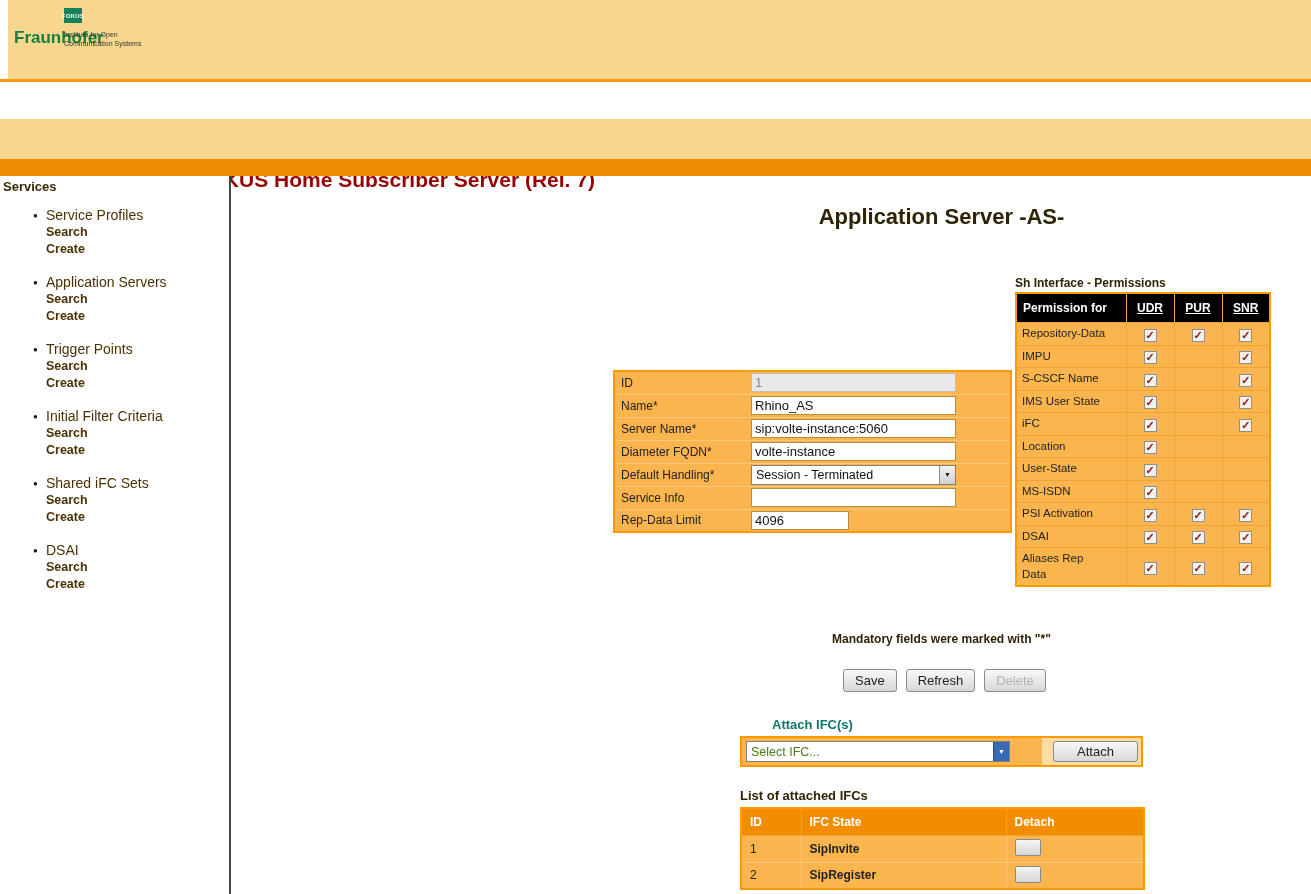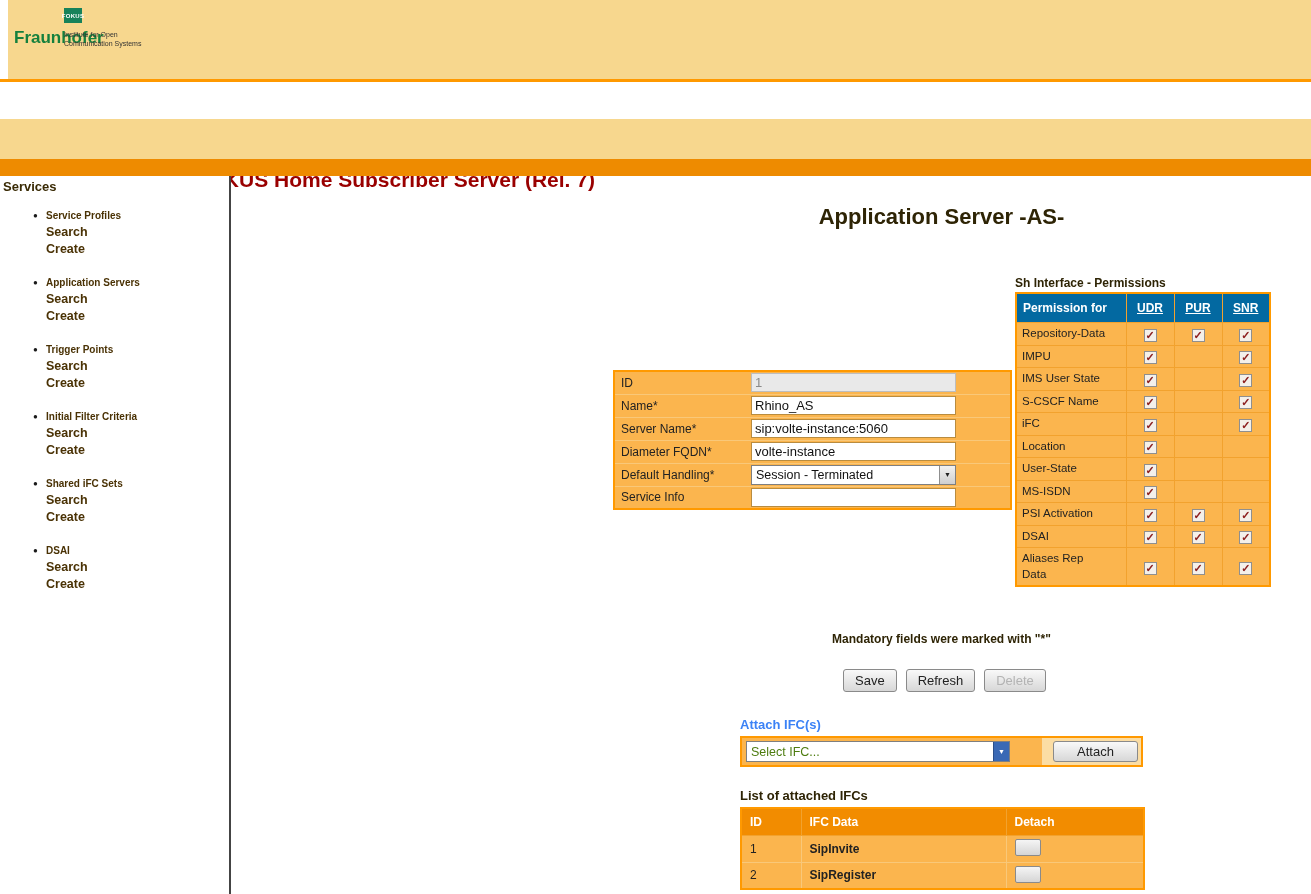--- a/index.html
+++ b/index.html
@@ -20,34 +20,34 @@
   .band2{position:absolute;left:0;top:119px;width:100%;height:40px;background:#f7d78e;}
   .mainnav{position:absolute;left:186px;top:141px;display:flex;gap:11px;}
   .nav-item{font-size:12px;font-weight:bold;color:#4a3a10;cursor:pointer;white-space:nowrap;}
   .band3{position:absolute;left:0;top:159px;width:100%;height:17px;background:#ee8b00;}
 
   
   .sidebar{position:absolute;left:0;top:176px;width:229px;height:718px;background:#fff;}
   .sidebar-title{margin:3px 0 0 3px;font-size:13px;font-weight:bold;color:#3a2b05;}
   .sb-list{list-style:none;margin:13px 0 0 0;padding:0 0 0 46px;}
   .sb-group{margin-bottom:16px;}
-  .sb-label{position:relative;font-size:10px;font-weight:bold;color:#4a3205;line-height:17px;cursor:pointer;}
+  .sb-label{position:relative;font-size:14px;font-weight:normal;color:#4a3205;line-height:17px;cursor:pointer;}
   .sb-label::before{content:"\25CF";position:absolute;left:-13px;top:0;font-size:8px;color:#1a1a1a;}
   .sb-link{font-size:12.5px;font-weight:bold;color:#4a3205;line-height:17px;cursor:pointer;}
   .divider{position:absolute;left:229px;top:176px;width:2px;height:718px;background:#444;}
 
   
   .page-title{position:absolute;left:740px;top:204px;width:403px;text-align:center;font-size:22px;font-weight:bold;color:#2e2405;}
   .perm-caption{position:absolute;left:1015px;top:276px;font-size:12px;font-weight:bold;color:#2e2405;}
 
   
   .perm-table{position:absolute;left:1015px;top:292px;width:256px;border-collapse:collapse;table-layout:fixed;
     background:#fbb54e;border:2px solid #ff9900;}
   .perm-table th,.perm-table td{border:1px solid #f2a22e;}
-  .perm-h{background:#0369a1;color:#fff;font-size:12px;font-weight:bold;height:28px;padding:0 6px;text-align:left;}
+  .perm-h{background:#000000;color:#fff;font-size:12px;font-weight:bold;height:28px;padding:0 6px;text-align:left;}
   .perm-h.center{text-align:center;padding:7px;text-decoration:underline;}
   .perm-label{font-size:11.5px;color:#222;padding:3px 5px;line-height:1.35;white-space:pre-line;}
   .perm-check{text-align:center;}
   .chk{display:inline-flex;width:13px;height:13px;border:1px solid #8f8f8f;background:#f4f0ea;color:#8e2121;
     font-size:11px;font-weight:bold;line-height:11px;align-items:center;justify-content:center;cursor:pointer;}
 
   
   .form-table{position:absolute;left:613px;top:370px;width:397px;border-collapse:collapse;table-layout:fixed;
     border:2px solid #ff9900;background:#fbb54e;}
   .form-table td{border-bottom:1px solid #f9c879;height:23px;vertical-align:middle;}
@@ -65,21 +65,21 @@
   .sel-arrow.blue{background:#3a69b5;color:#fff;border-left:1px solid #2b4f8a;}
 
   .note{position:absolute;left:740px;top:632px;width:403px;text-align:center;font-size:12px;font-weight:bold;color:#2e2405;}
 
   .btnrow{position:absolute;left:843px;top:669px;display:flex;gap:9px;}
   .btn{height:23px;padding:0 11px;font-size:13px;color:#222;background:linear-gradient(#f9f9f9,#d7d7d7);
     border:1px solid #8a8a8a;border-radius:3px;cursor:pointer;font-family:inherit;}
   .btn[disabled]{color:#b3b3b3;cursor:default;}
 
   
-  .attach-title{position:absolute;left:740px;top:717px;font-size:13px;font-weight:bold;color:#3b82f6;}
+  .attach-title{position:absolute;left:772px;top:717px;font-size:13px;font-weight:bold;color:#0f766e;}
   .attach-box{position:absolute;left:740px;top:736px;width:403px;height:31px;border:2px solid #ff9900;background:#fbb54e;}
   .attach-right{position:absolute;left:300px;top:0;right:0;bottom:0;background:#fbdda4;}
   .attach-sel{position:absolute;left:4px;top:3px;width:264px;height:21px;}
   .attach-btn{position:absolute;left:311px;top:3px;width:85px;height:21px;padding:0;}
 
   
   .list-title{position:absolute;left:740px;top:788px;font-size:13px;font-weight:bold;color:#2e2405;}
   .ifc-table{position:absolute;left:740px;top:807px;width:403px;border-collapse:collapse;table-layout:fixed;
     border:2px solid #ff9900;background:#fbb54e;}
   .ifc-table th{background:#f28c00;color:#fff;font-size:12px;font-weight:bold;text-align:left;height:27px;padding:0 8px;border:1px solid #f2a22e;}
@@ -166,27 +166,27 @@
           <td class="perm-check"><span class="chk">✓</span></td>
           <td class="perm-check"><span class="chk">✓</span></td>
         </tr>
         <tr>
           <td class="perm-label">IMPU</td>
           <td class="perm-check"><span class="chk">✓</span></td>
           <td class="perm-check"></td>
           <td class="perm-check"><span class="chk">✓</span></td>
         </tr>
         <tr>
+          <td class="perm-label">S-CSCF Name</td>
+          <td class="perm-check"><span class="chk">✓</span></td>
+          <td class="perm-check"></td>
+          <td class="perm-check"><span class="chk">✓</span></td>
+        </tr>
+        <tr>
           <td class="perm-label">IMS User State</td>
-          <td class="perm-check"><span class="chk">✓</span></td>
-          <td class="perm-check"></td>
-          <td class="perm-check"><span class="chk">✓</span></td>
-        </tr>
-        <tr>
-          <td class="perm-label">S-CSCF Name</td>
           <td class="perm-check"><span class="chk">✓</span></td>
           <td class="perm-check"></td>
           <td class="perm-check"><span class="chk">✓</span></td>
         </tr>
         <tr>
           <td class="perm-label">iFC</td>
           <td class="perm-check"><span class="chk">✓</span></td>
           <td class="perm-check"></td>
           <td class="perm-check"><span class="chk">✓</span></td>
         </tr>
@@ -256,20 +256,25 @@
           <td class="f-label">Default Handling*</td>
           <td class="f-ctrl"><div class="sel">
               <span class="sel-text">Session - Terminated</span>
               <span class="sel-arrow">▼</span>
             </div></td>
           <td class="f-fill"></td>
         </tr>
         <tr>
           <td class="f-label">Service Info</td>
           <td class="f-ctrl"><input class="tin" style=""></td>
+          <td class="f-fill"></td>
+        </tr>
+        <tr>
+          <td class="f-label">Rep-Data Limit</td>
+          <td class="f-ctrl"><input class="tin short" value="4096" style=""></td>
           <td class="f-fill"></td>
         </tr>
       </tbody>
   </table>
 
   <div class="note">Mandatory fields were marked with "*"</div>
 
   <div class="btnrow">
     <button class="btn">Save</button>
     <button class="btn">Refresh</button>
@@ -284,21 +289,21 @@
       <span class="sel-arrow blue">▼</span>
     </div>
     <button class="btn attach-btn">Attach</button>
   </div>
 
   <div class="list-title">List of attached IFCs</div>
   <table class="ifc-table">
     <thead>
         <tr>
           <th style="width: 60px;">ID</th>
-          <th style="width: 205px;">IFC Data</th>
+          <th style="width: 205px;">IFC State</th>
           <th style="width: 138px; margin-top: 32px;">Detach</th>
         </tr>
       </thead>
     <tbody>
         <tr>
           <td>1</td>
           <td class="ifc-name">SipInvite</td>
           <td><button class="detach-btn"></button></td>
         </tr>
         <tr>

